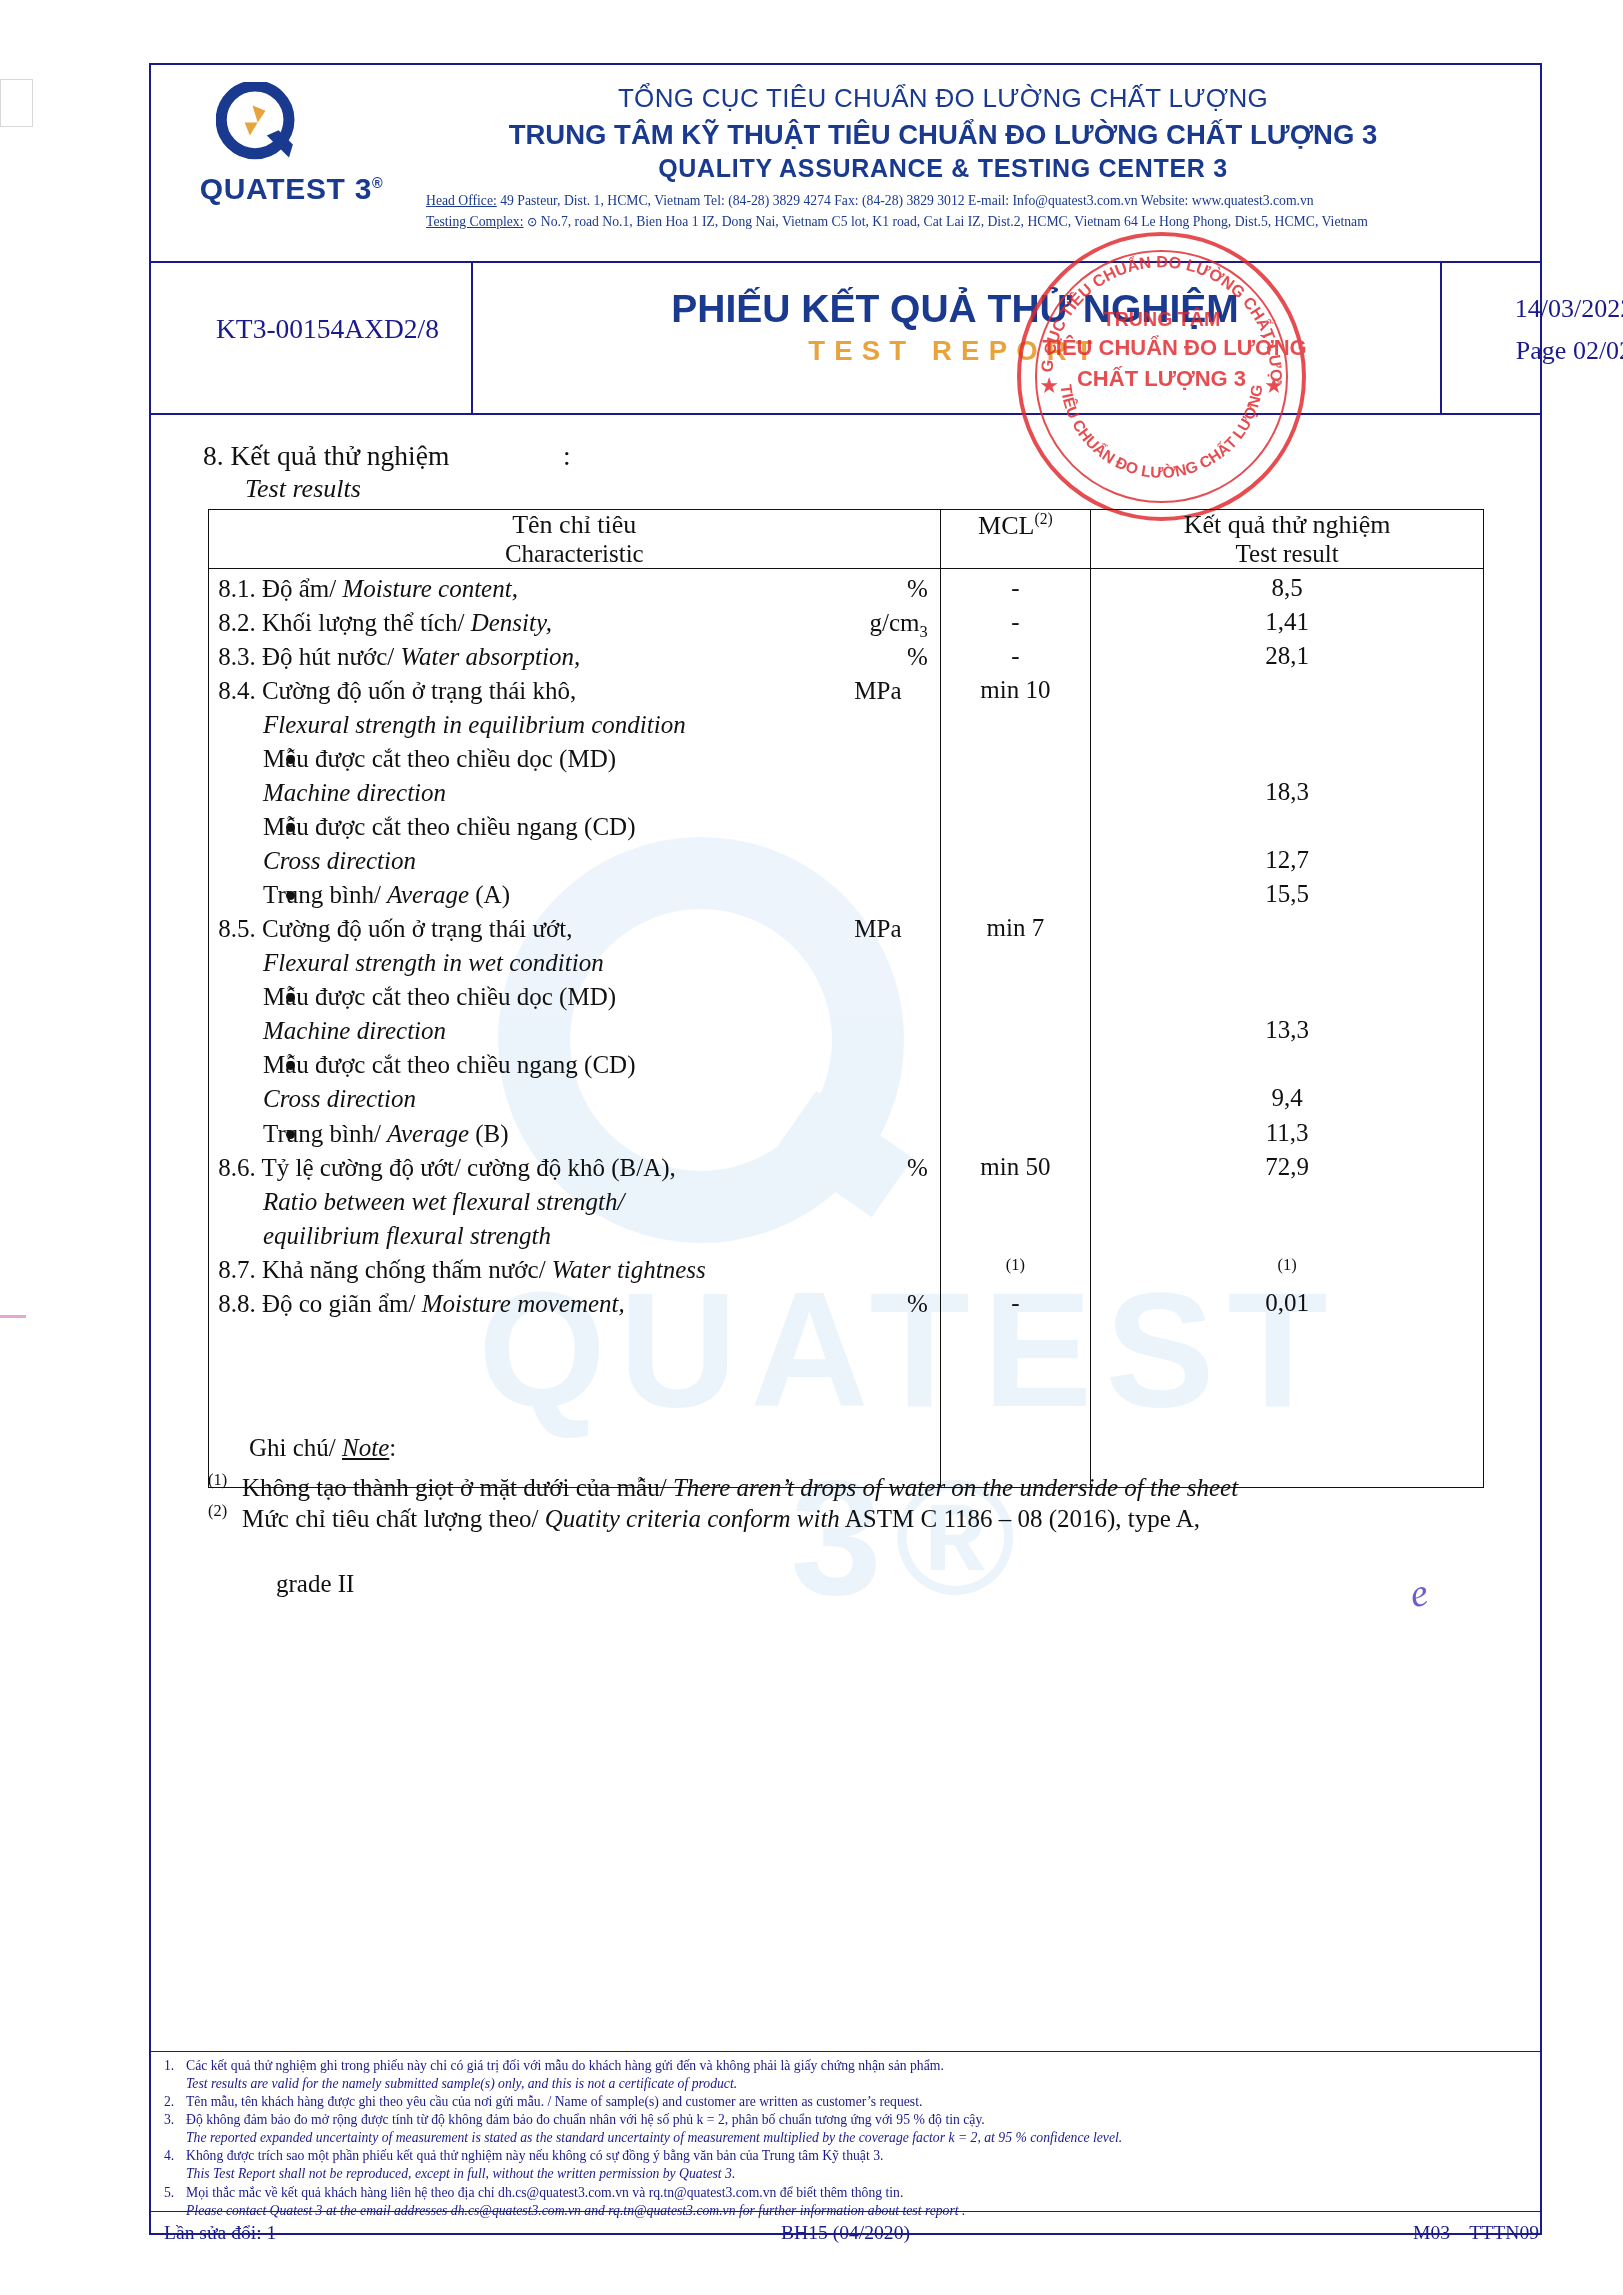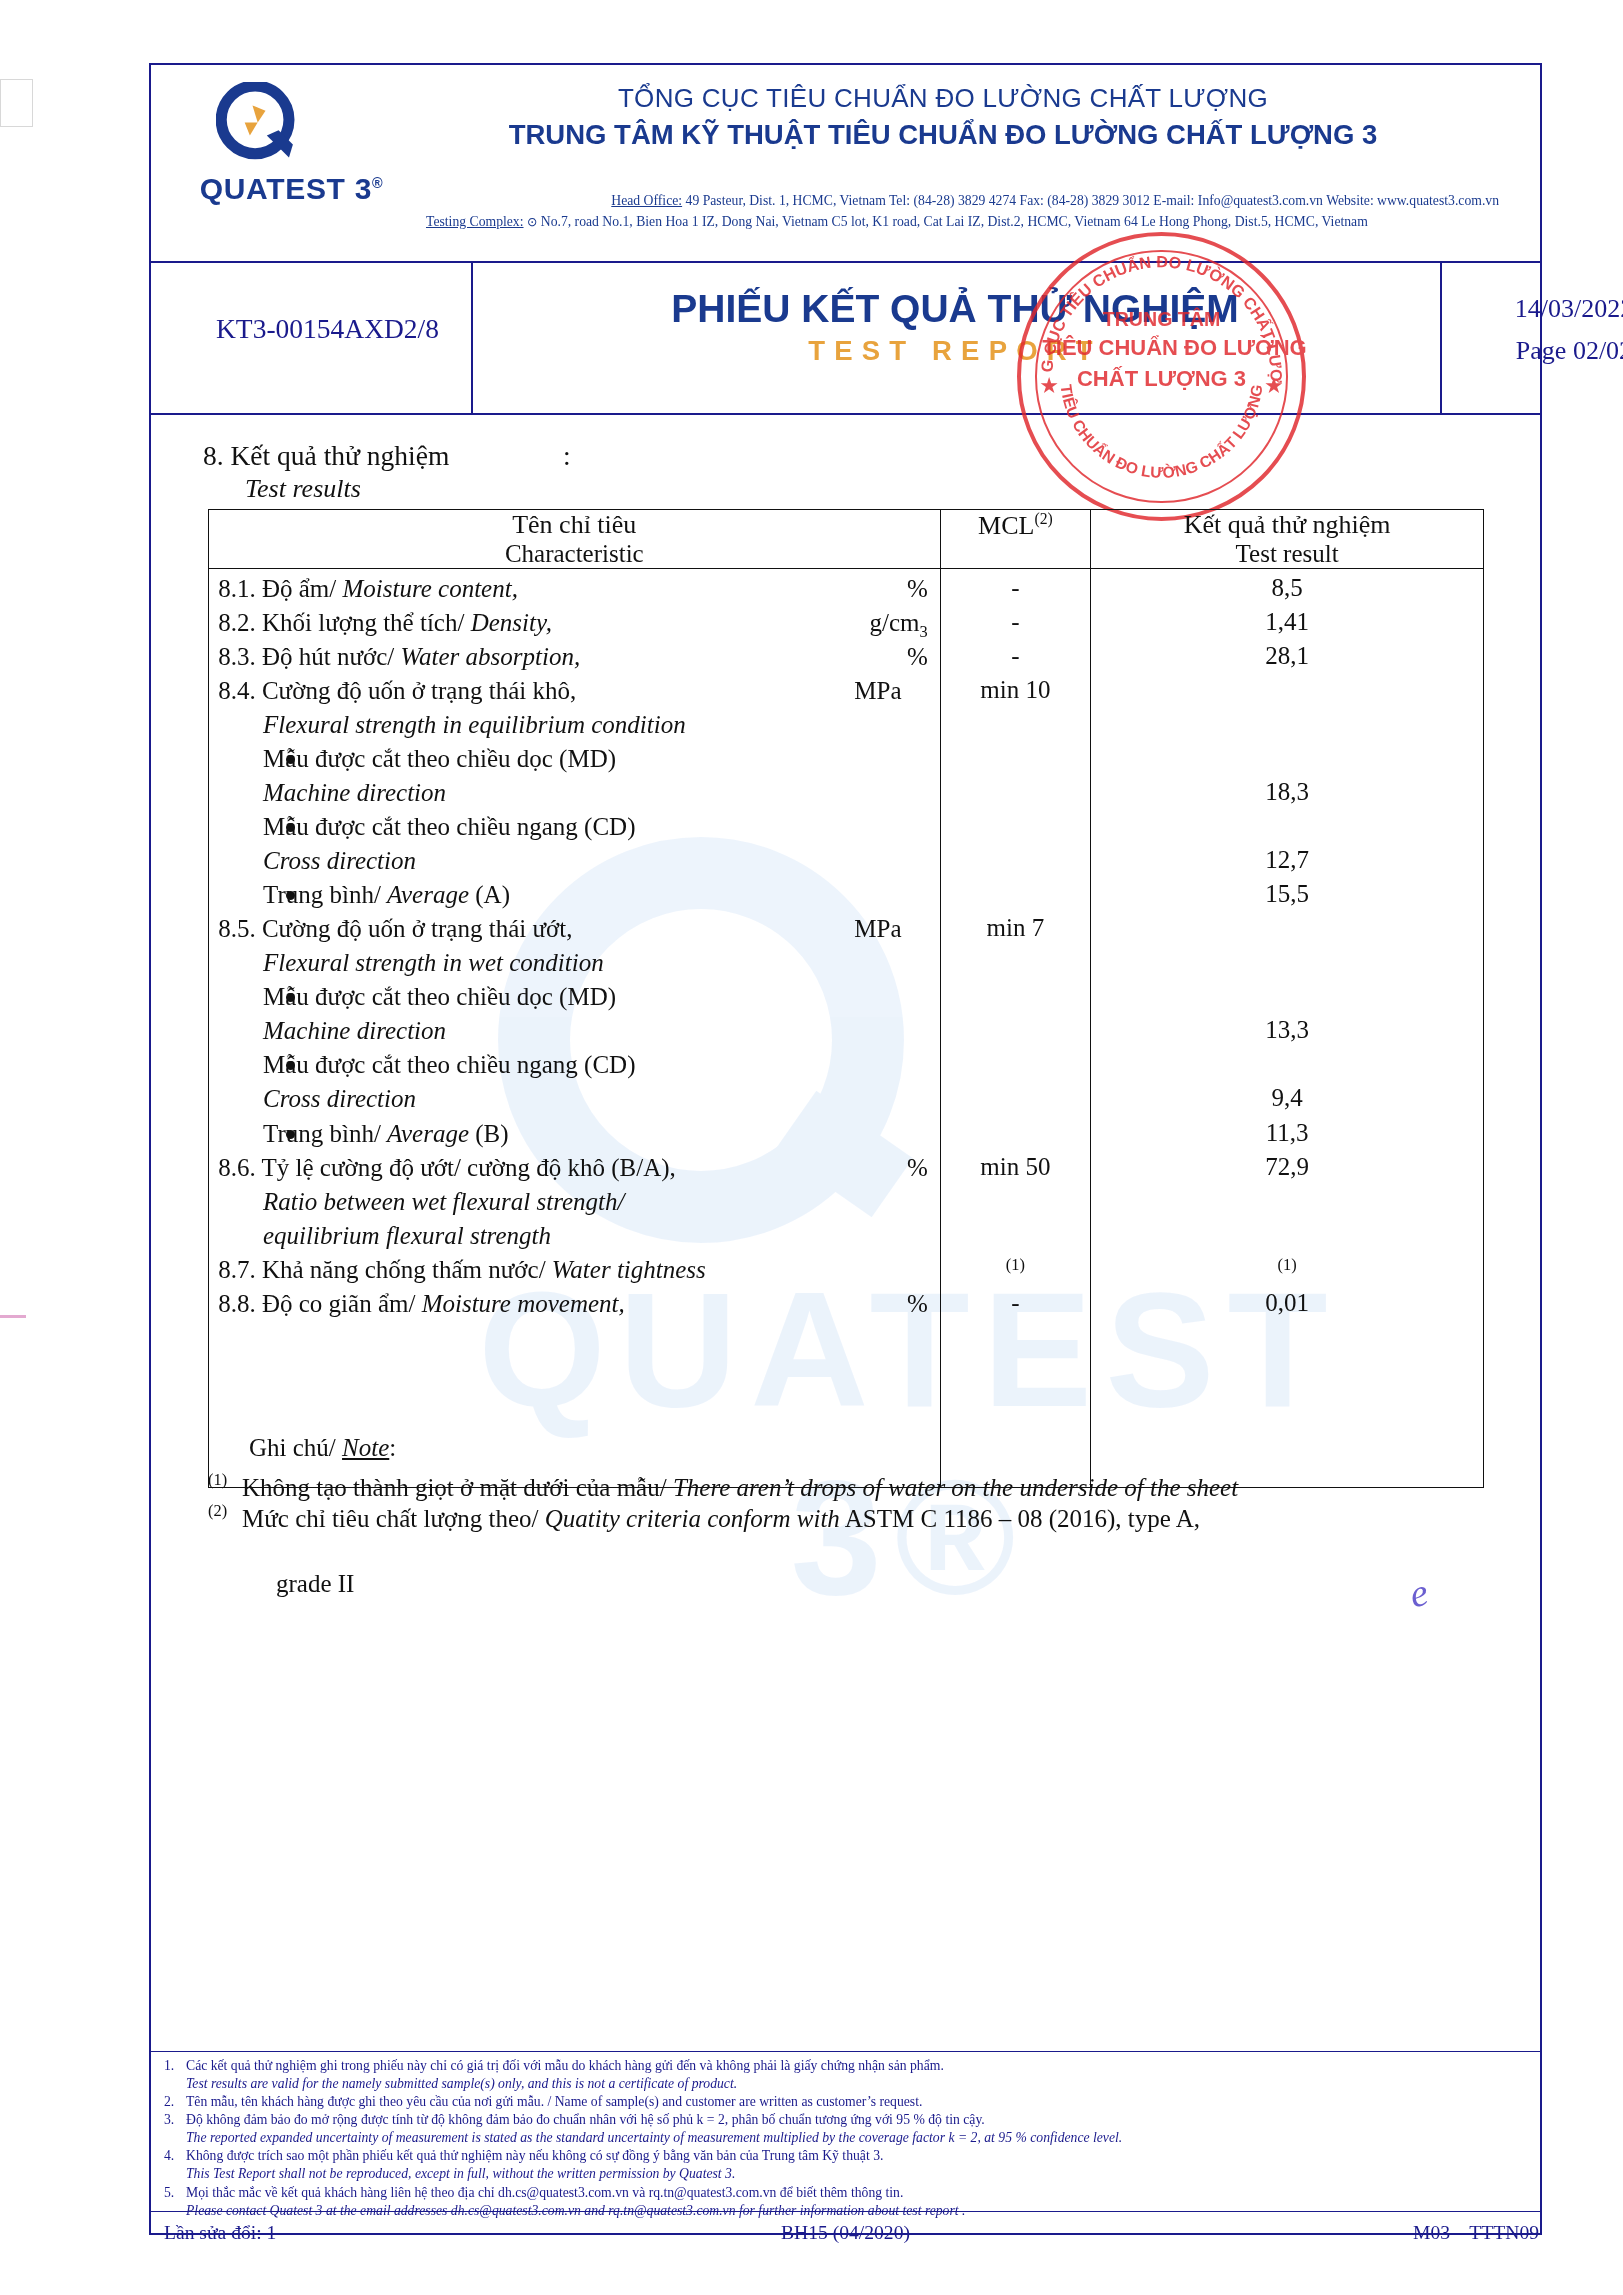--- a/index.html
+++ b/index.html
@@ -71,21 +71,21 @@
     font-family:"Liberation Sans", sans-serif;
     font-weight:bold; font-size:25px; color:#1a3a8f;
     letter-spacing:0.7px;
   }
   .addr-line {
     position:absolute; left:275px; width:1073px;
     font-family:"Liberation Serif", serif;
     font-size:13.7px; color:#1a3a8f;
     white-space:nowrap;
   }
-  .addr-line.l1 { top:128px;text-align:right; }
+  .addr-line.l1 { top:128px; }
   .addr-line.l2 { top:149px; }
   .addr-line u { text-decoration:underline; }
   .pin { font-size:12.4px; }
 
   .hdr-sep {
     position:absolute; left:151px; top:261px; width:1389px; height:2px;
     background:#1a1a8c;
   }
 
   
@@ -307,20 +307,21 @@
           <path d="M78 82 L112 116 L118 96 L96 74 Z" fill="#1a3a8f"></path>
           <path d="M56 36 L76 44 L64 62 Z" fill="#e8a33d"></path>
           <path d="M44 62 L64 62 L52 82 Z" fill="#e8a33d"></path>
         </svg>
       </div>
       <div class="logo-text"><span>QUATEST 3</span><span class="reg">®</span></div>
     </div>
 
     <div class="head-line1">TỔNG CỤC TIÊU CHUẨN ĐO LƯỜNG CHẤT LƯỢNG</div>
     <div class="head-line2">TRUNG TÂM KỸ THUẬT TIÊU CHUẨN ĐO LƯỜNG CHẤT LƯỢNG 3</div>
+    <div class="head-line3">QUALITY ASSURANCE &amp; TESTING CENTER 3</div>
 
     <div class="addr-line l1">
       <u>Head Office:</u>
       <span>49 Pasteur, Dist. 1, HCMC, Vietnam     Tel: (84-28) 3829 4274      Fax: (84-28)  3829 3012      E-mail: Info@quatest3.com.vn      Website: www.quatest3.com.vn</span>
     </div>
     <div class="addr-line l2">
       <u>Testing Complex:</u>
       <span class="pin">⊙</span>
       <span>No.7, road No.1, Bien Hoa 1 IZ, Dong Nai, Vietnam   C5 lot, K1 road, Cat Lai IZ, Dist.2, HCMC, Vietnam   64 Le Hong Phong, Dist.5, HCMC, Vietnam</span>
     </div>

